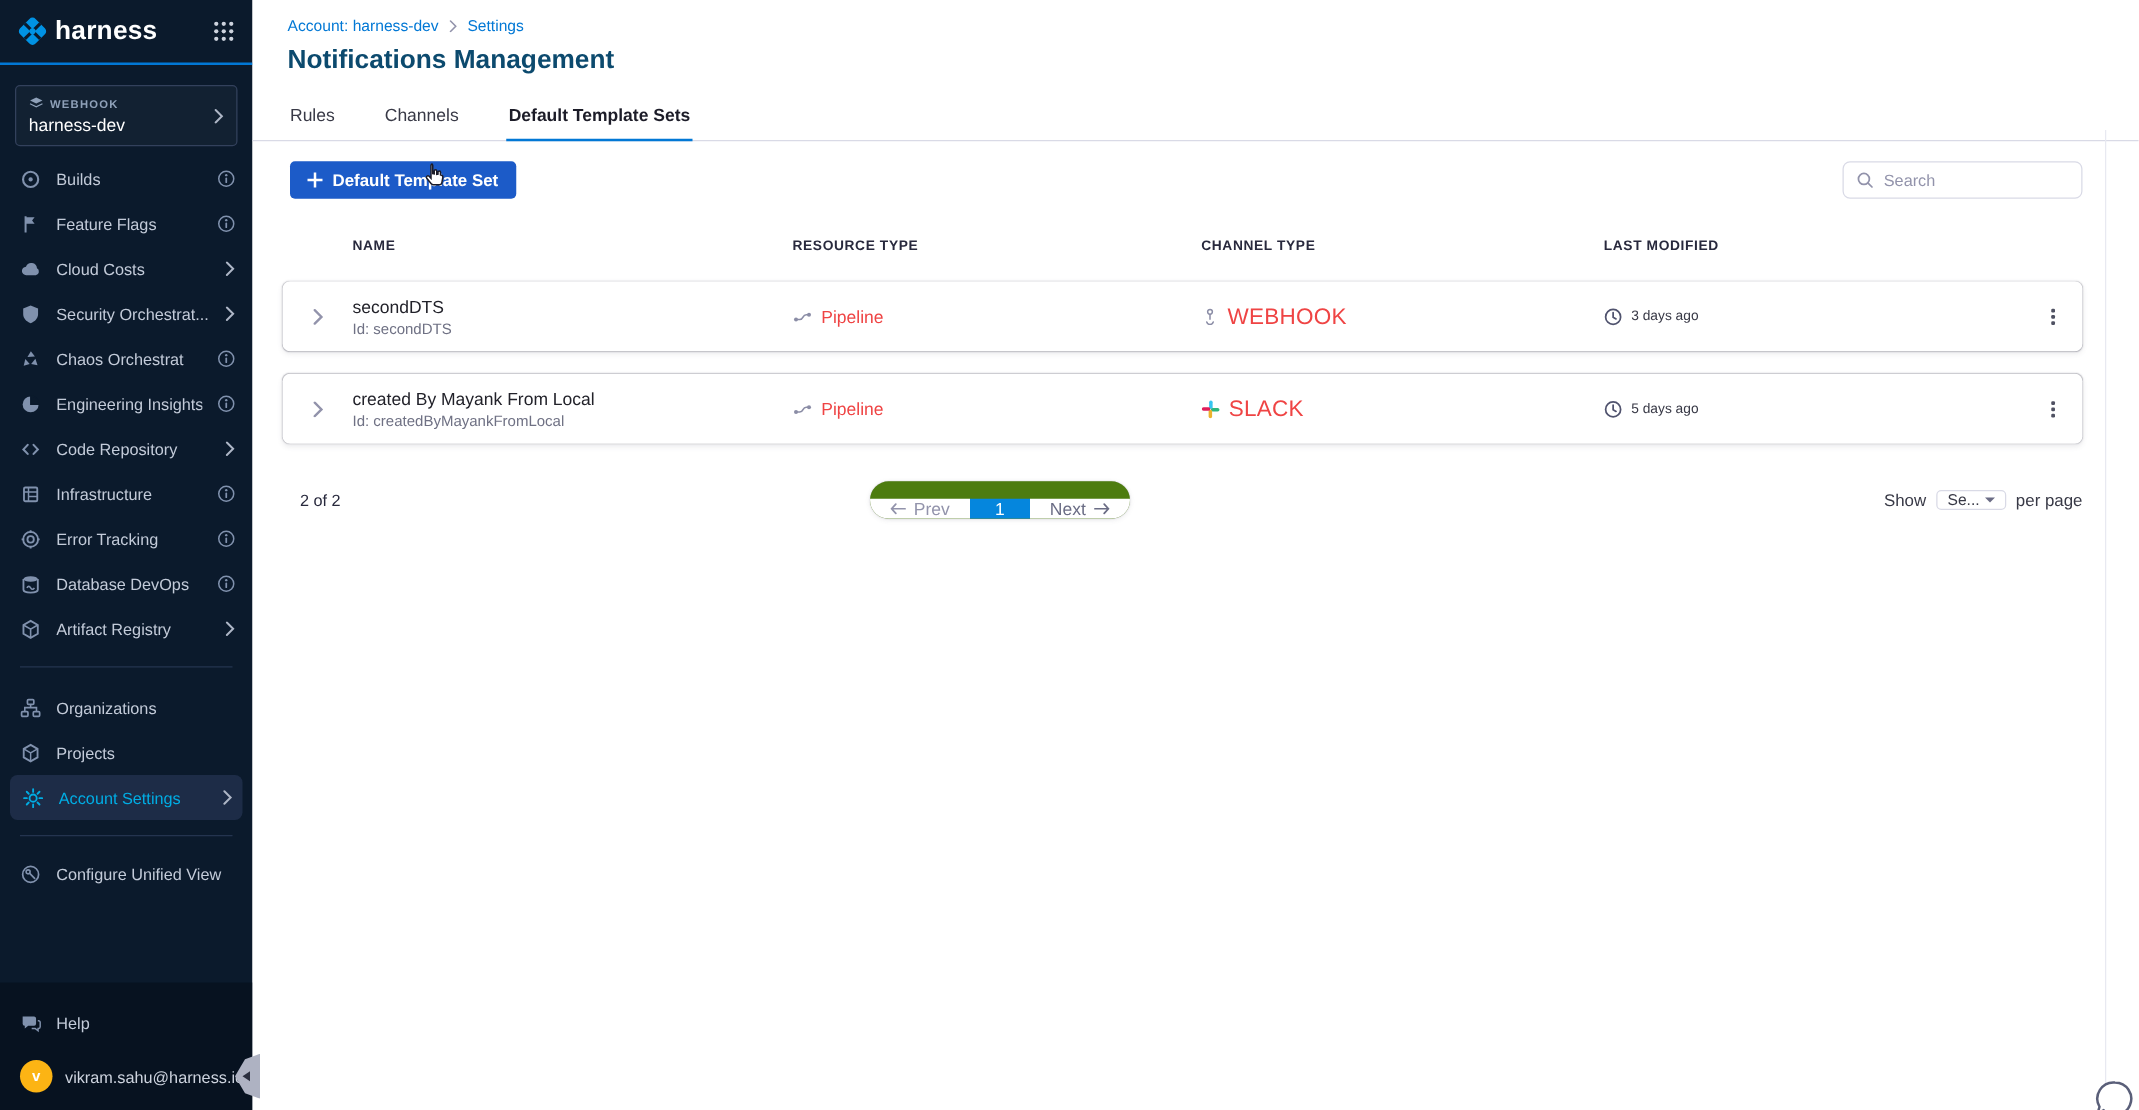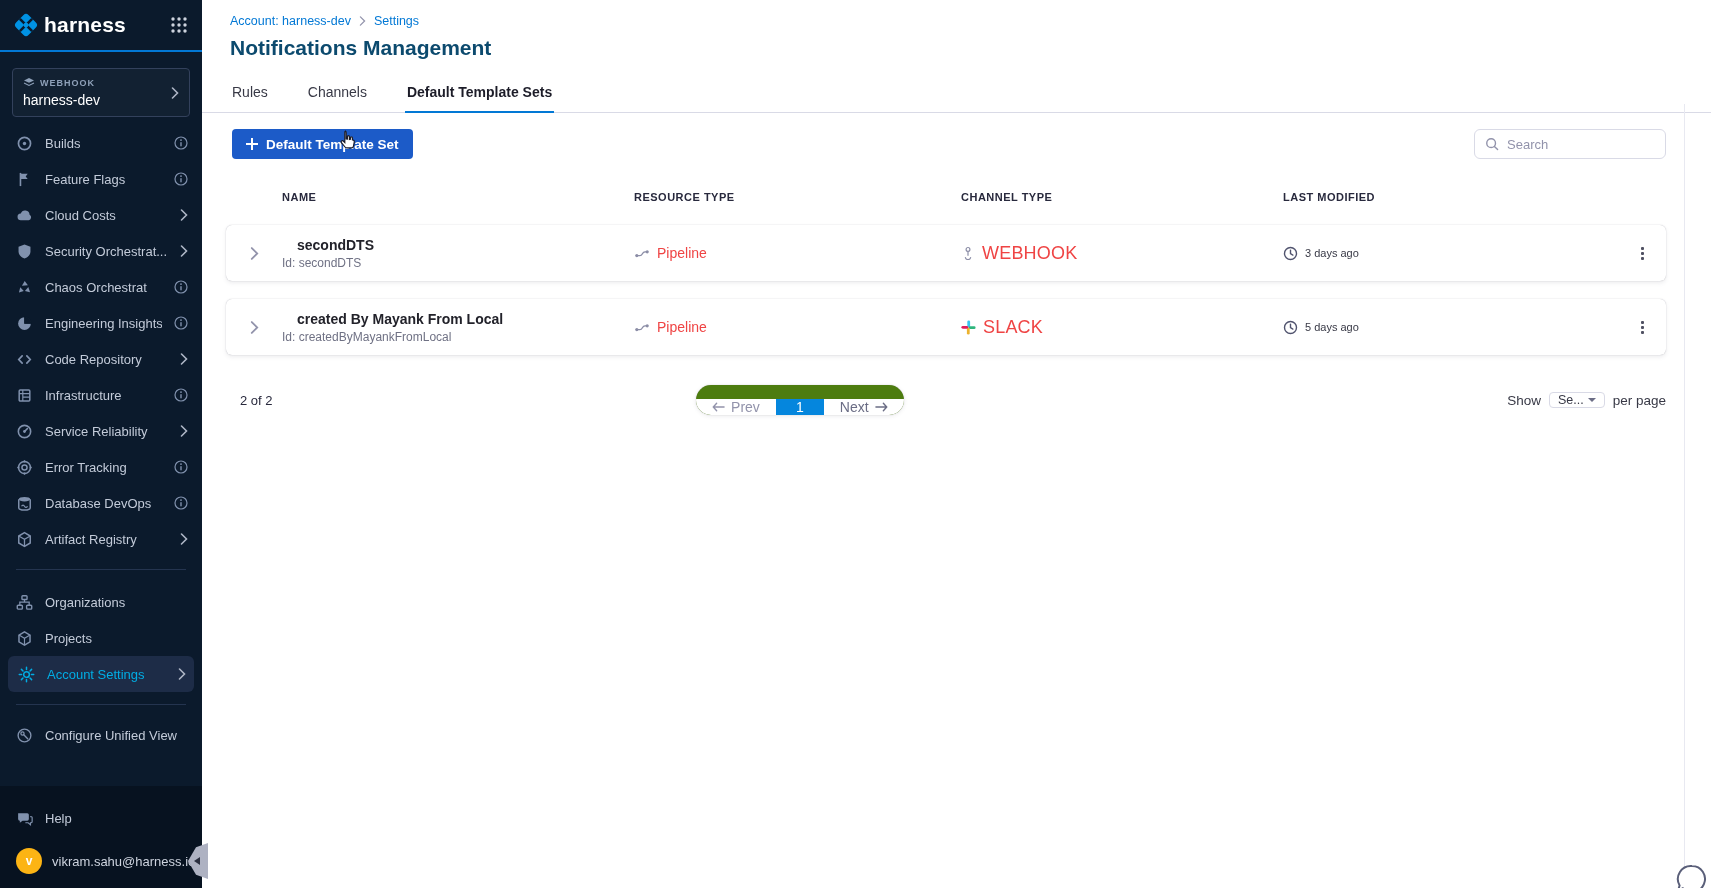--- a/index.html
+++ b/index.html
@@ -69,21 +69,21 @@
   .search-box input::placeholder { color:#9293ab; }
 
   .tgrid { display:grid; grid-template-columns:56px 352px 327px 322px 1fr 48px; align-items:center; }
   .thead { margin-top:28px; height:20px; }
   .th { font-size:11px; font-weight:bold; letter-spacing:.5px; color:#28293d; }
   .trow { height:56px; background:#fff; border-radius:6px; margin-top:18px;
     box-shadow:0 0 1px rgba(40,41,61,.35), 0 2px 4px rgba(96,97,112,.12); cursor:pointer; }
   .trow:first-of-type { margin-top:16px; }
   .expander { display:flex; justify-content:center; color:#9293ab; }
   .expander svg { width:9px; height:13px; }
-  .cell-name .nm { font-size:14px; font-weight:bold; color:#22222a;margin-left:15px; }
+  .cell-name .nm { font-size:14px; font-weight:normal; color:#22222a; }
   .cell-name .id { font-size:12px; color:#6f7184; margin-top:3px; }
   .cell-icon-text { display:flex; align-items:center; gap:7px; font-size:14px; color:#ef4444; }
   .cell-channel { font-size:18px; letter-spacing:.2px; }
   .cell-time { display:flex; align-items:center; gap:7px; font-size:11px; color:#383946; }
   .gicon { width:16px; height:16px; color:#8b8da6; flex:0 0 auto; }
   .clock { width:15px; height:15px; color:#50536e; }
   .kebab { display:flex; flex-direction:column; align-items:center; gap:2px; cursor:pointer; padding:6px; }
   .kebab i { width:3px; height:3px; background:#4f5162; border-radius:1px; display:block; }
 
   .pagination { display:flex; align-items:center; margin-top:30px; font-size:13px; color:#28293d; }
@@ -253,33 +253,20 @@
         <span class="trail">
             <svg class="info-icon" viewBox="0 0 14 14">
               <circle cx="7" cy="7" r="6" fill="none" stroke="currentColor" stroke-width="1.2"></circle>
               <circle cx="7" cy="4.1" r=".95" fill="currentColor"></circle>
               <rect x="6.3" y="6" width="1.4" height="4.4" rx=".7" fill="currentColor"></rect>
             </svg>
           </span>
       </div>
       <div class="nav-item">
         <svg class="nicon" viewBox="0 0 16 16">
-            <circle cx="8" cy="8" r="5.8" fill="none" stroke="currentColor" stroke-width="1.5"></circle>
-            <path d="M8 8l2.7-2.7" stroke="currentColor" stroke-width="1.4" stroke-linecap="round"></path>
-            <circle cx="8" cy="8" r="1.3" fill="currentColor"></circle>
-          </svg>
-        <span class="nav-label">Service Reliability</span>
-        <span class="trail">
-            <svg class="chev" viewBox="0 0 8 12">
-              <path d="M1.5 1l5 5-5 5" stroke="currentColor" stroke-width="1.6" fill="none" stroke-linecap="round"></path>
-            </svg>
-          </span>
-      </div>
-      <div class="nav-item">
-        <svg class="nicon" viewBox="0 0 16 16">
             <circle cx="8" cy="8" r="5.6" fill="none" stroke="currentColor" stroke-width="1.4"></circle>
             <circle cx="8" cy="8" r="2.4" fill="none" stroke="currentColor" stroke-width="1.4"></circle>
             <path d="M8 1.2v2M8 12.8v2M1.2 8h2M12.8 8h2" stroke="currentColor" stroke-width="1.4"></path>
           </svg>
         <span class="nav-label">Error Tracking</span>
         <span class="trail">
             <svg class="info-icon" viewBox="0 0 14 14">
               <circle cx="7" cy="7" r="6" fill="none" stroke="currentColor" stroke-width="1.2"></circle>
               <circle cx="7" cy="4.1" r=".95" fill="currentColor"></circle>
               <rect x="6.3" y="6" width="1.4" height="4.4" rx=".7" fill="currentColor"></rect>

